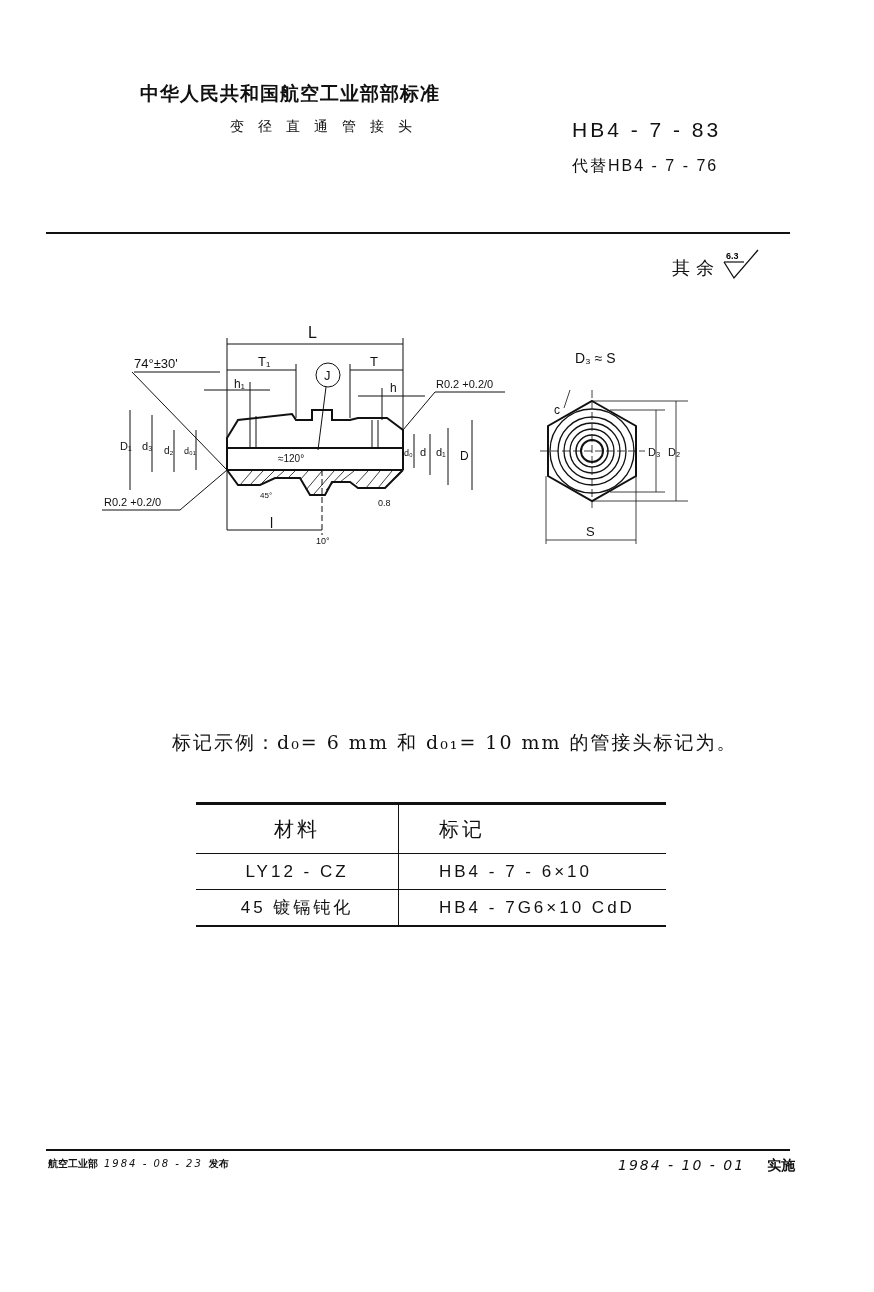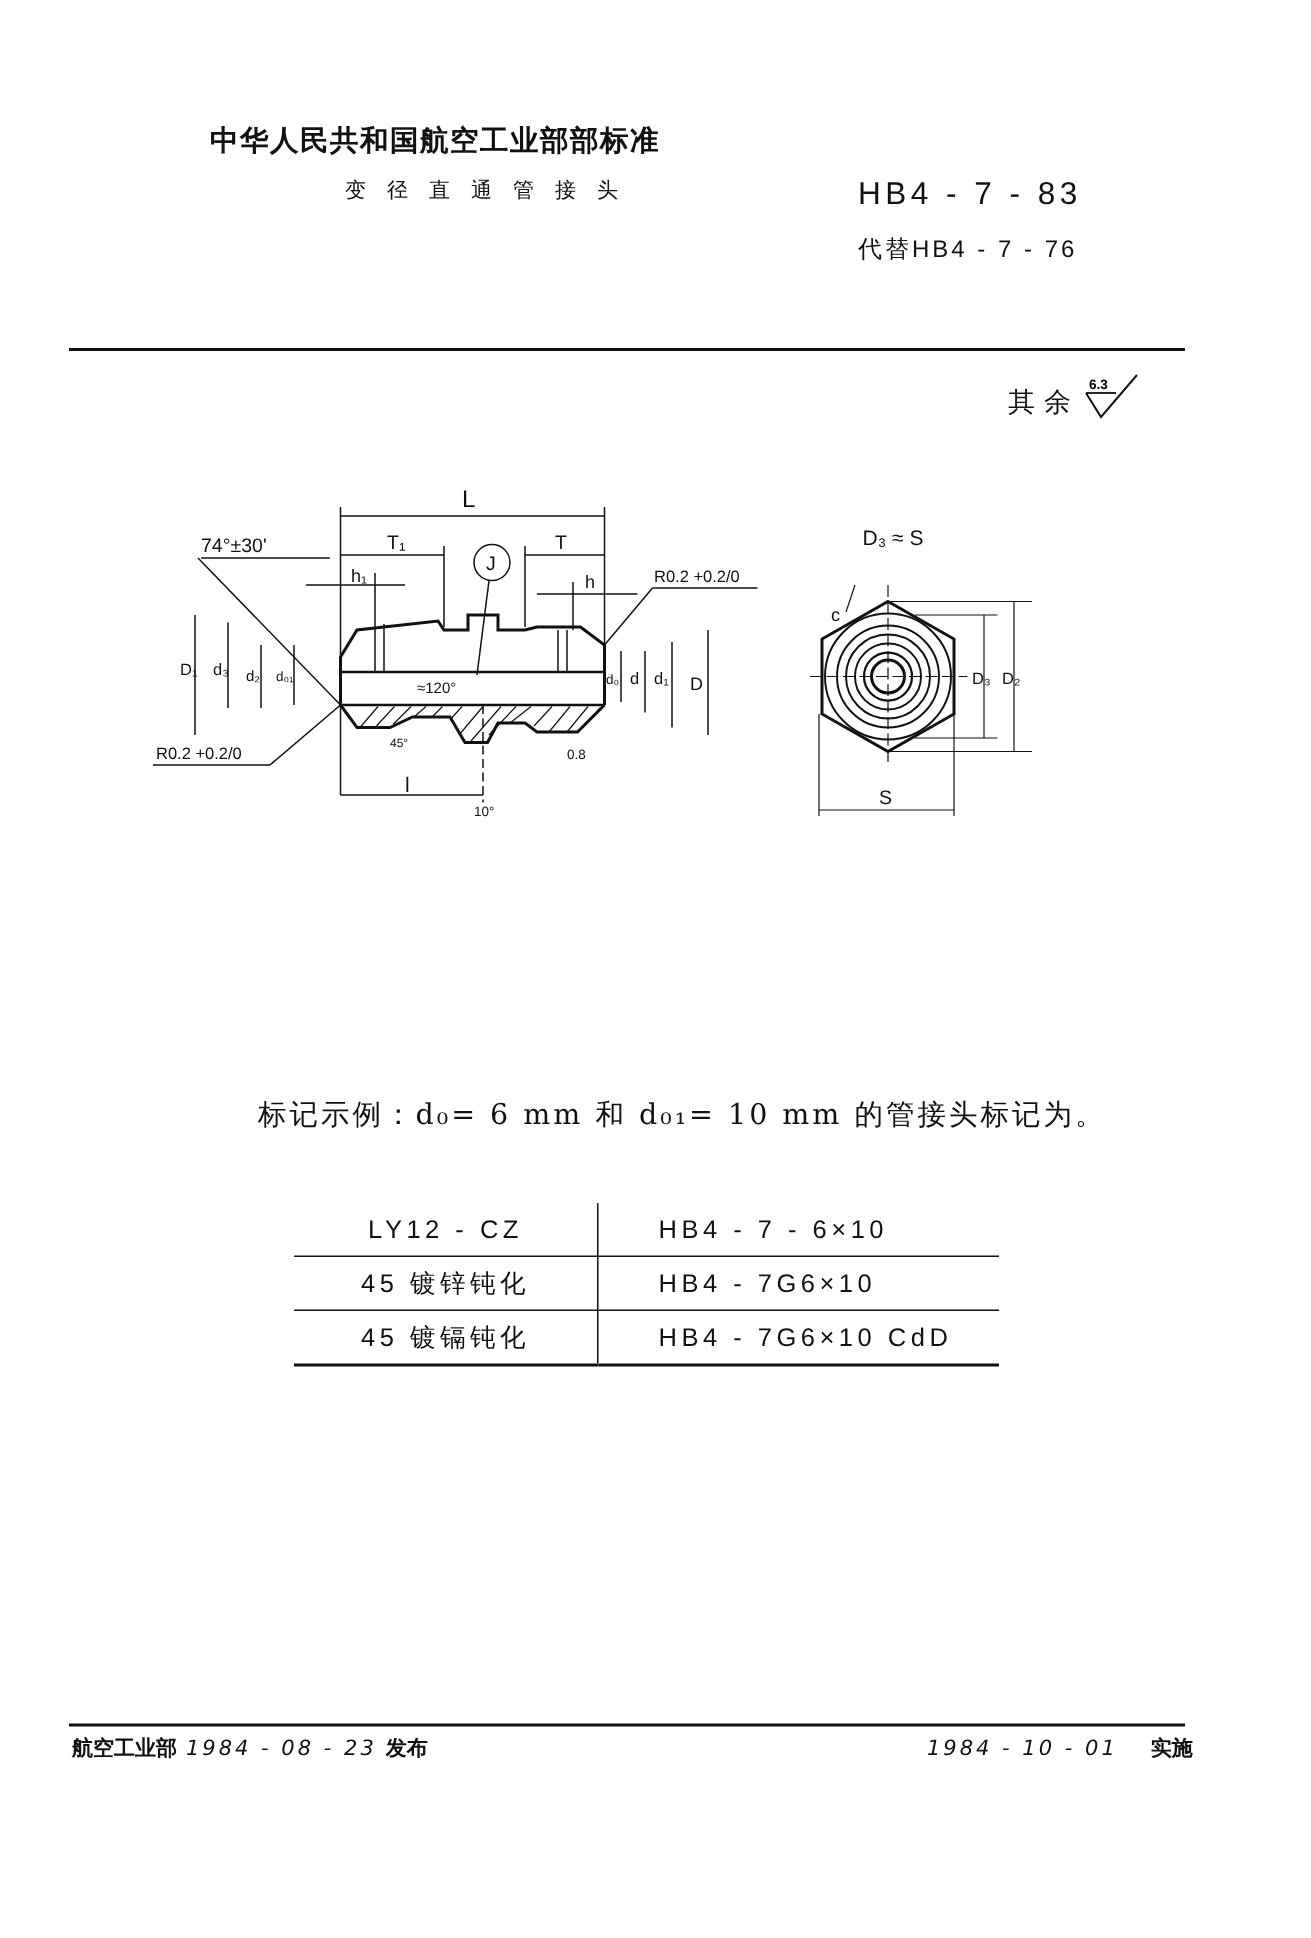--- a/index.html
+++ b/index.html
@@ -14,21 +14,21 @@
   .rough .lbl{letter-spacing:6px;}
   .rough svg{position:absolute;left:50px;top:-8px;}
   .example{left:172px;top:730px;font-size:19px;letter-spacing:2px;font-family:"DejaVu Serif",serif;}
   table.mat{position:absolute;left:196px;top:802px;width:470px;border-collapse:collapse;font-family:"Liberation Sans",sans-serif;font-size:17px;}
   table.mat td,table.mat th{height:35px;border-bottom:1.5px solid #111;padding:0;font-weight:normal;}
   table.mat tr.head th{border-top:3px solid #111;height:48px;font-size:20px;font-family:"DejaVu Serif",serif;}
   table.mat tr:last-child td{border-bottom:2px solid #111;}
   table.mat td.c1,table.mat th.c1{border-right:1.5px solid #111;width:202px;}
   table.mat .c1{text-align:center;letter-spacing:3px;}
   table.mat .c2{text-align:left;padding-left:40px;letter-spacing:3px;}
-  .foot-l{left:48px;top:1157px;font-size:14px;font-weight:bold;}
+  .foot-l{left:48px;top:1157px;font-size:10px;font-weight:bold;}
   .foot-r{left:612px;top:1157px;font-size:14px;}
   .foot-l .d,.foot-r .d{font-weight:normal;font-style:italic;letter-spacing:2px;margin:0 6px;}
   .foot-r .w{font-weight:bold;margin-left:16px;}
 </style>
 </head>
 <body>
 
 <div class="abs org">中华人民共和国航空工业部部标准</div>
 <div class="abs title">变径直通管接头</div>
 <div class="abs std">HB4 - 7 - 83</div>
@@ -169,27 +169,27 @@
     <text x="118" y="126" font-size="11">D₃</text>
     <text x="138" y="126" font-size="11">D₂</text>
     <text x="56" y="206" font-size="13">S</text>
   </g>
 </svg>
 
 <div class="abs example">标记示例：d₀= 6 mm 和 d₀₁= 10 mm 的管接头标记为。</div>
 
 <table class="mat">
   <tbody>
+      <tr class="head">
+    <th class="c1">材料</th>
+    <th class="c2">标记</th>
+  </tr>
   <tr>
     <td class="c1">LY12 - CZ</td>
     <td class="c2">HB4 - 7 - 6×10</td>
-  </tr>
-  <tr>
-    <td class="c1">45  镀锌钝化</td>
-    <td class="c2">HB4 - 7G6×10</td>
   </tr>
   <tr>
     <td class="c1">45  镀镉钝化</td>
     <td class="c2">HB4 - 7G6×10 CdD</td>
   </tr>
 </tbody>
   </table>
 
 <div class="abs rule" style="left:46px;top:1149px;width:744px;"></div>
 <div class="abs foot-l">

